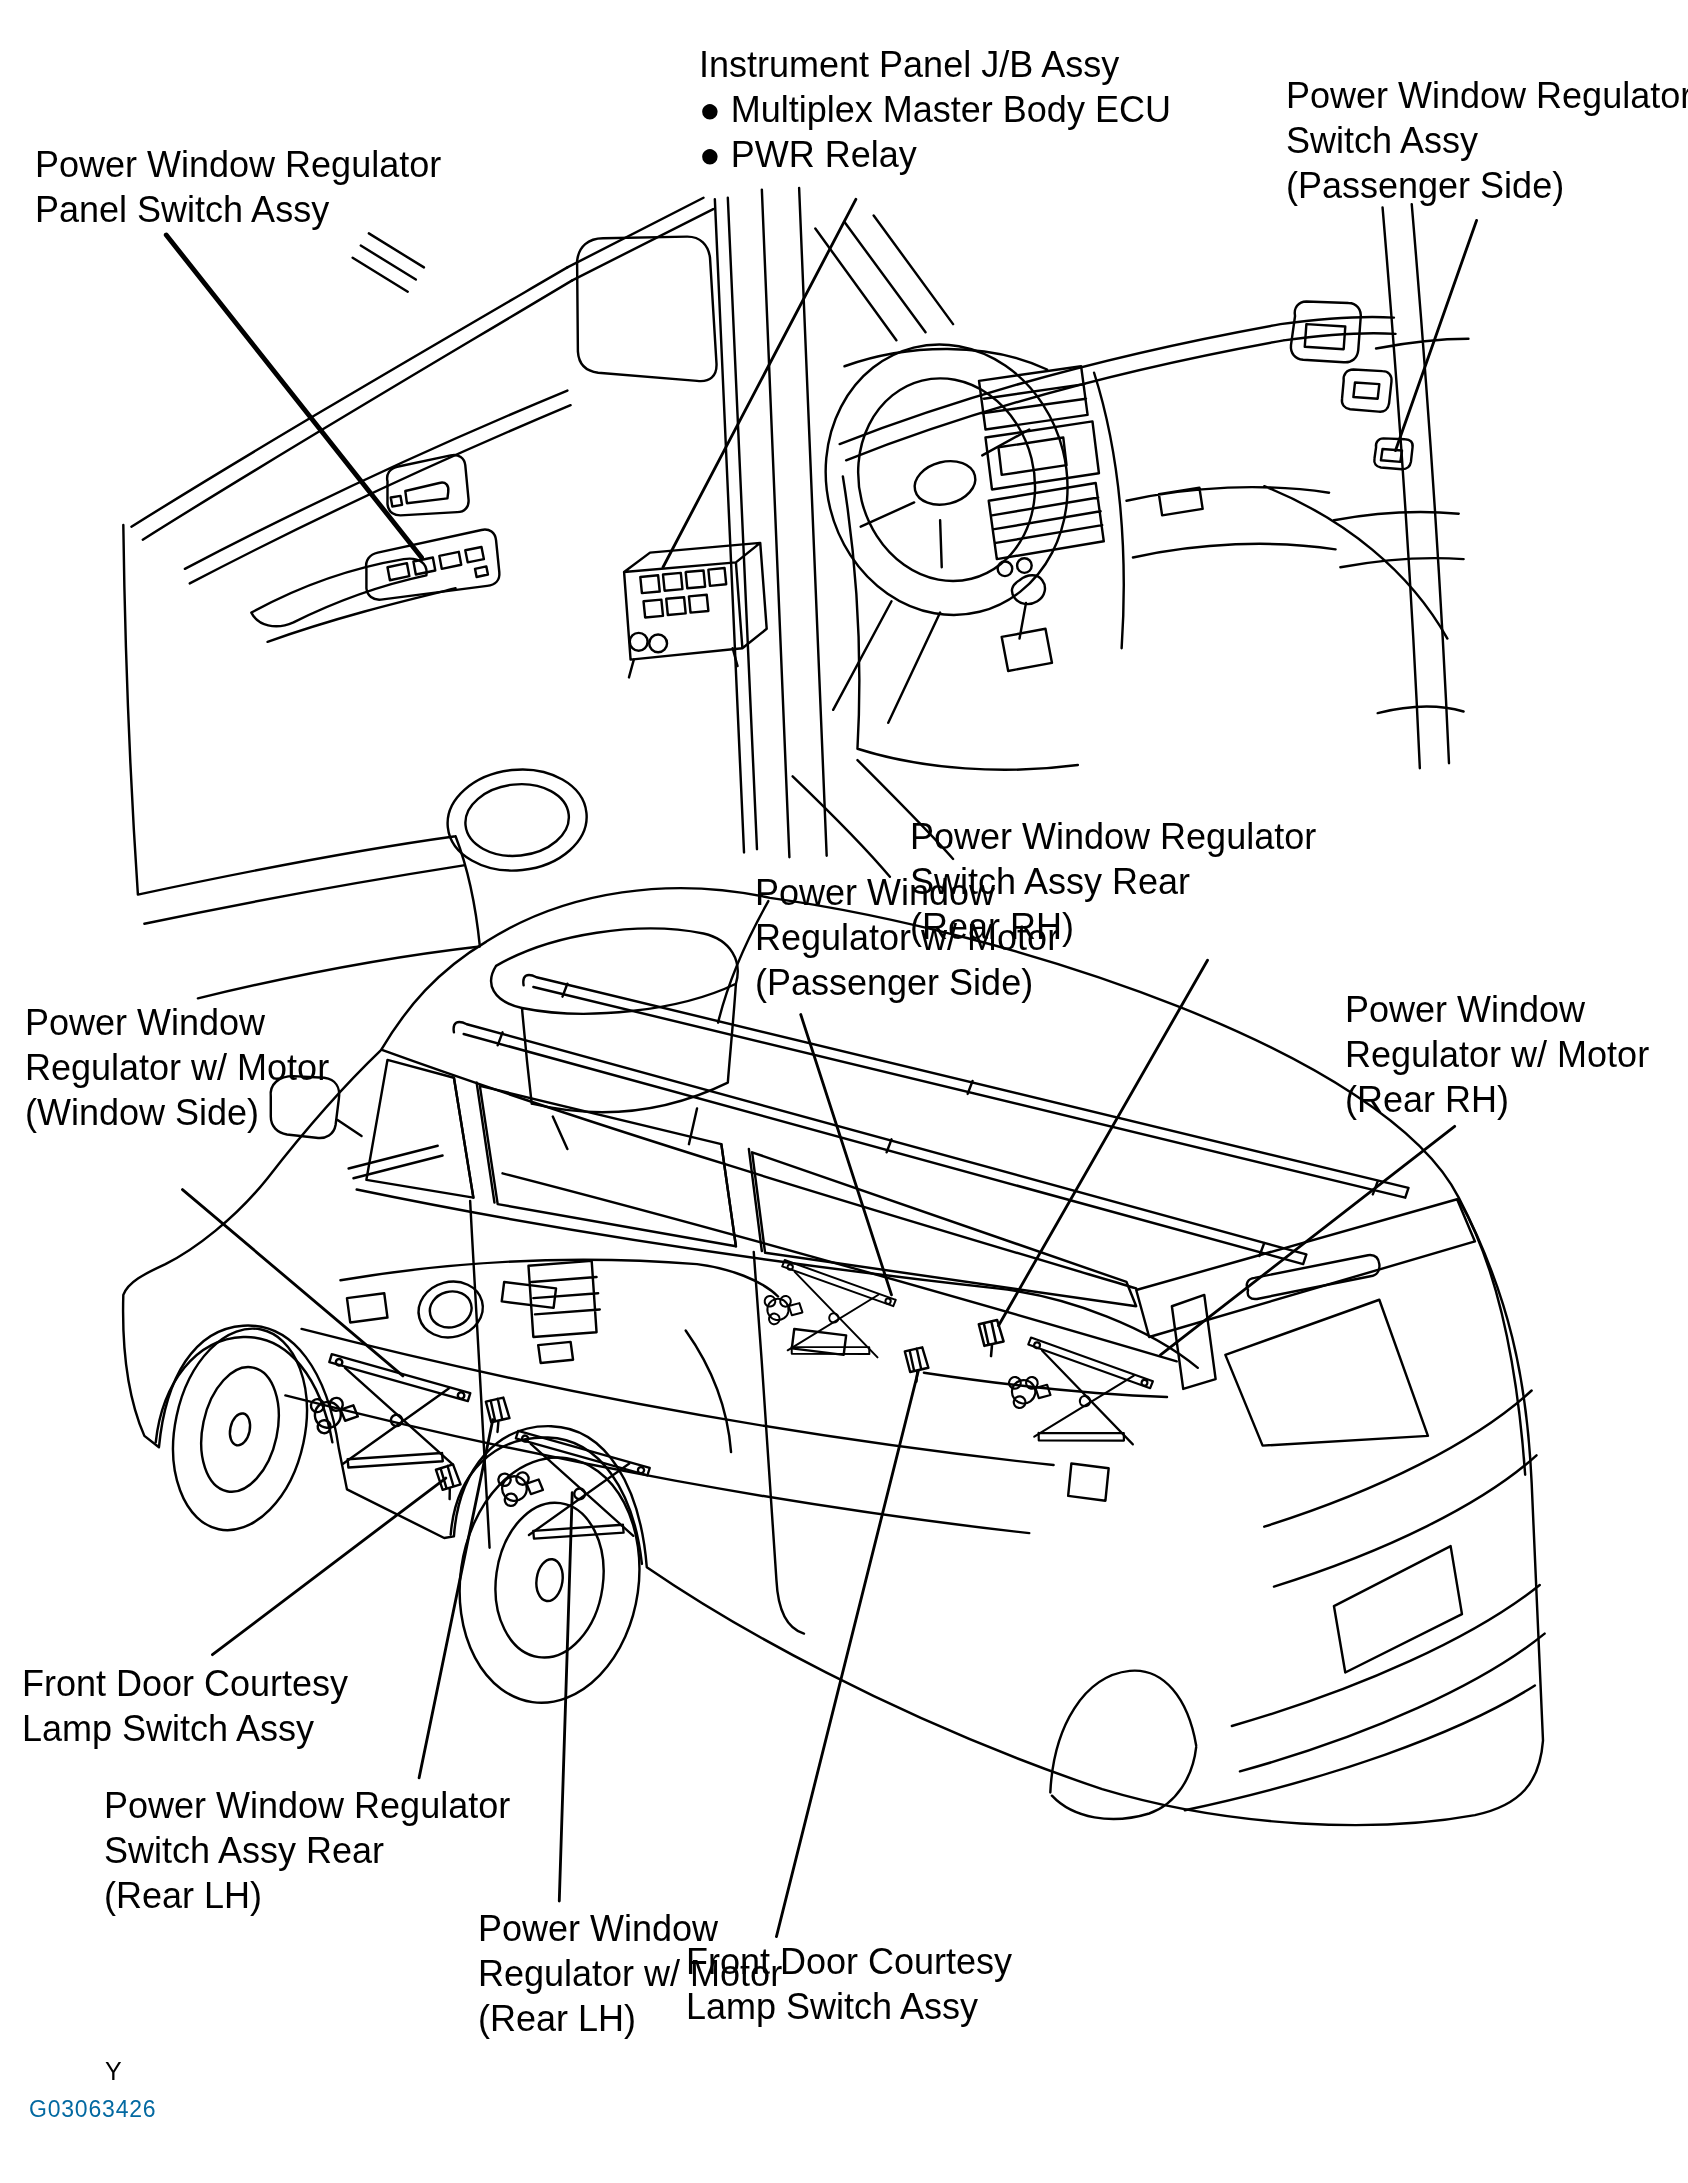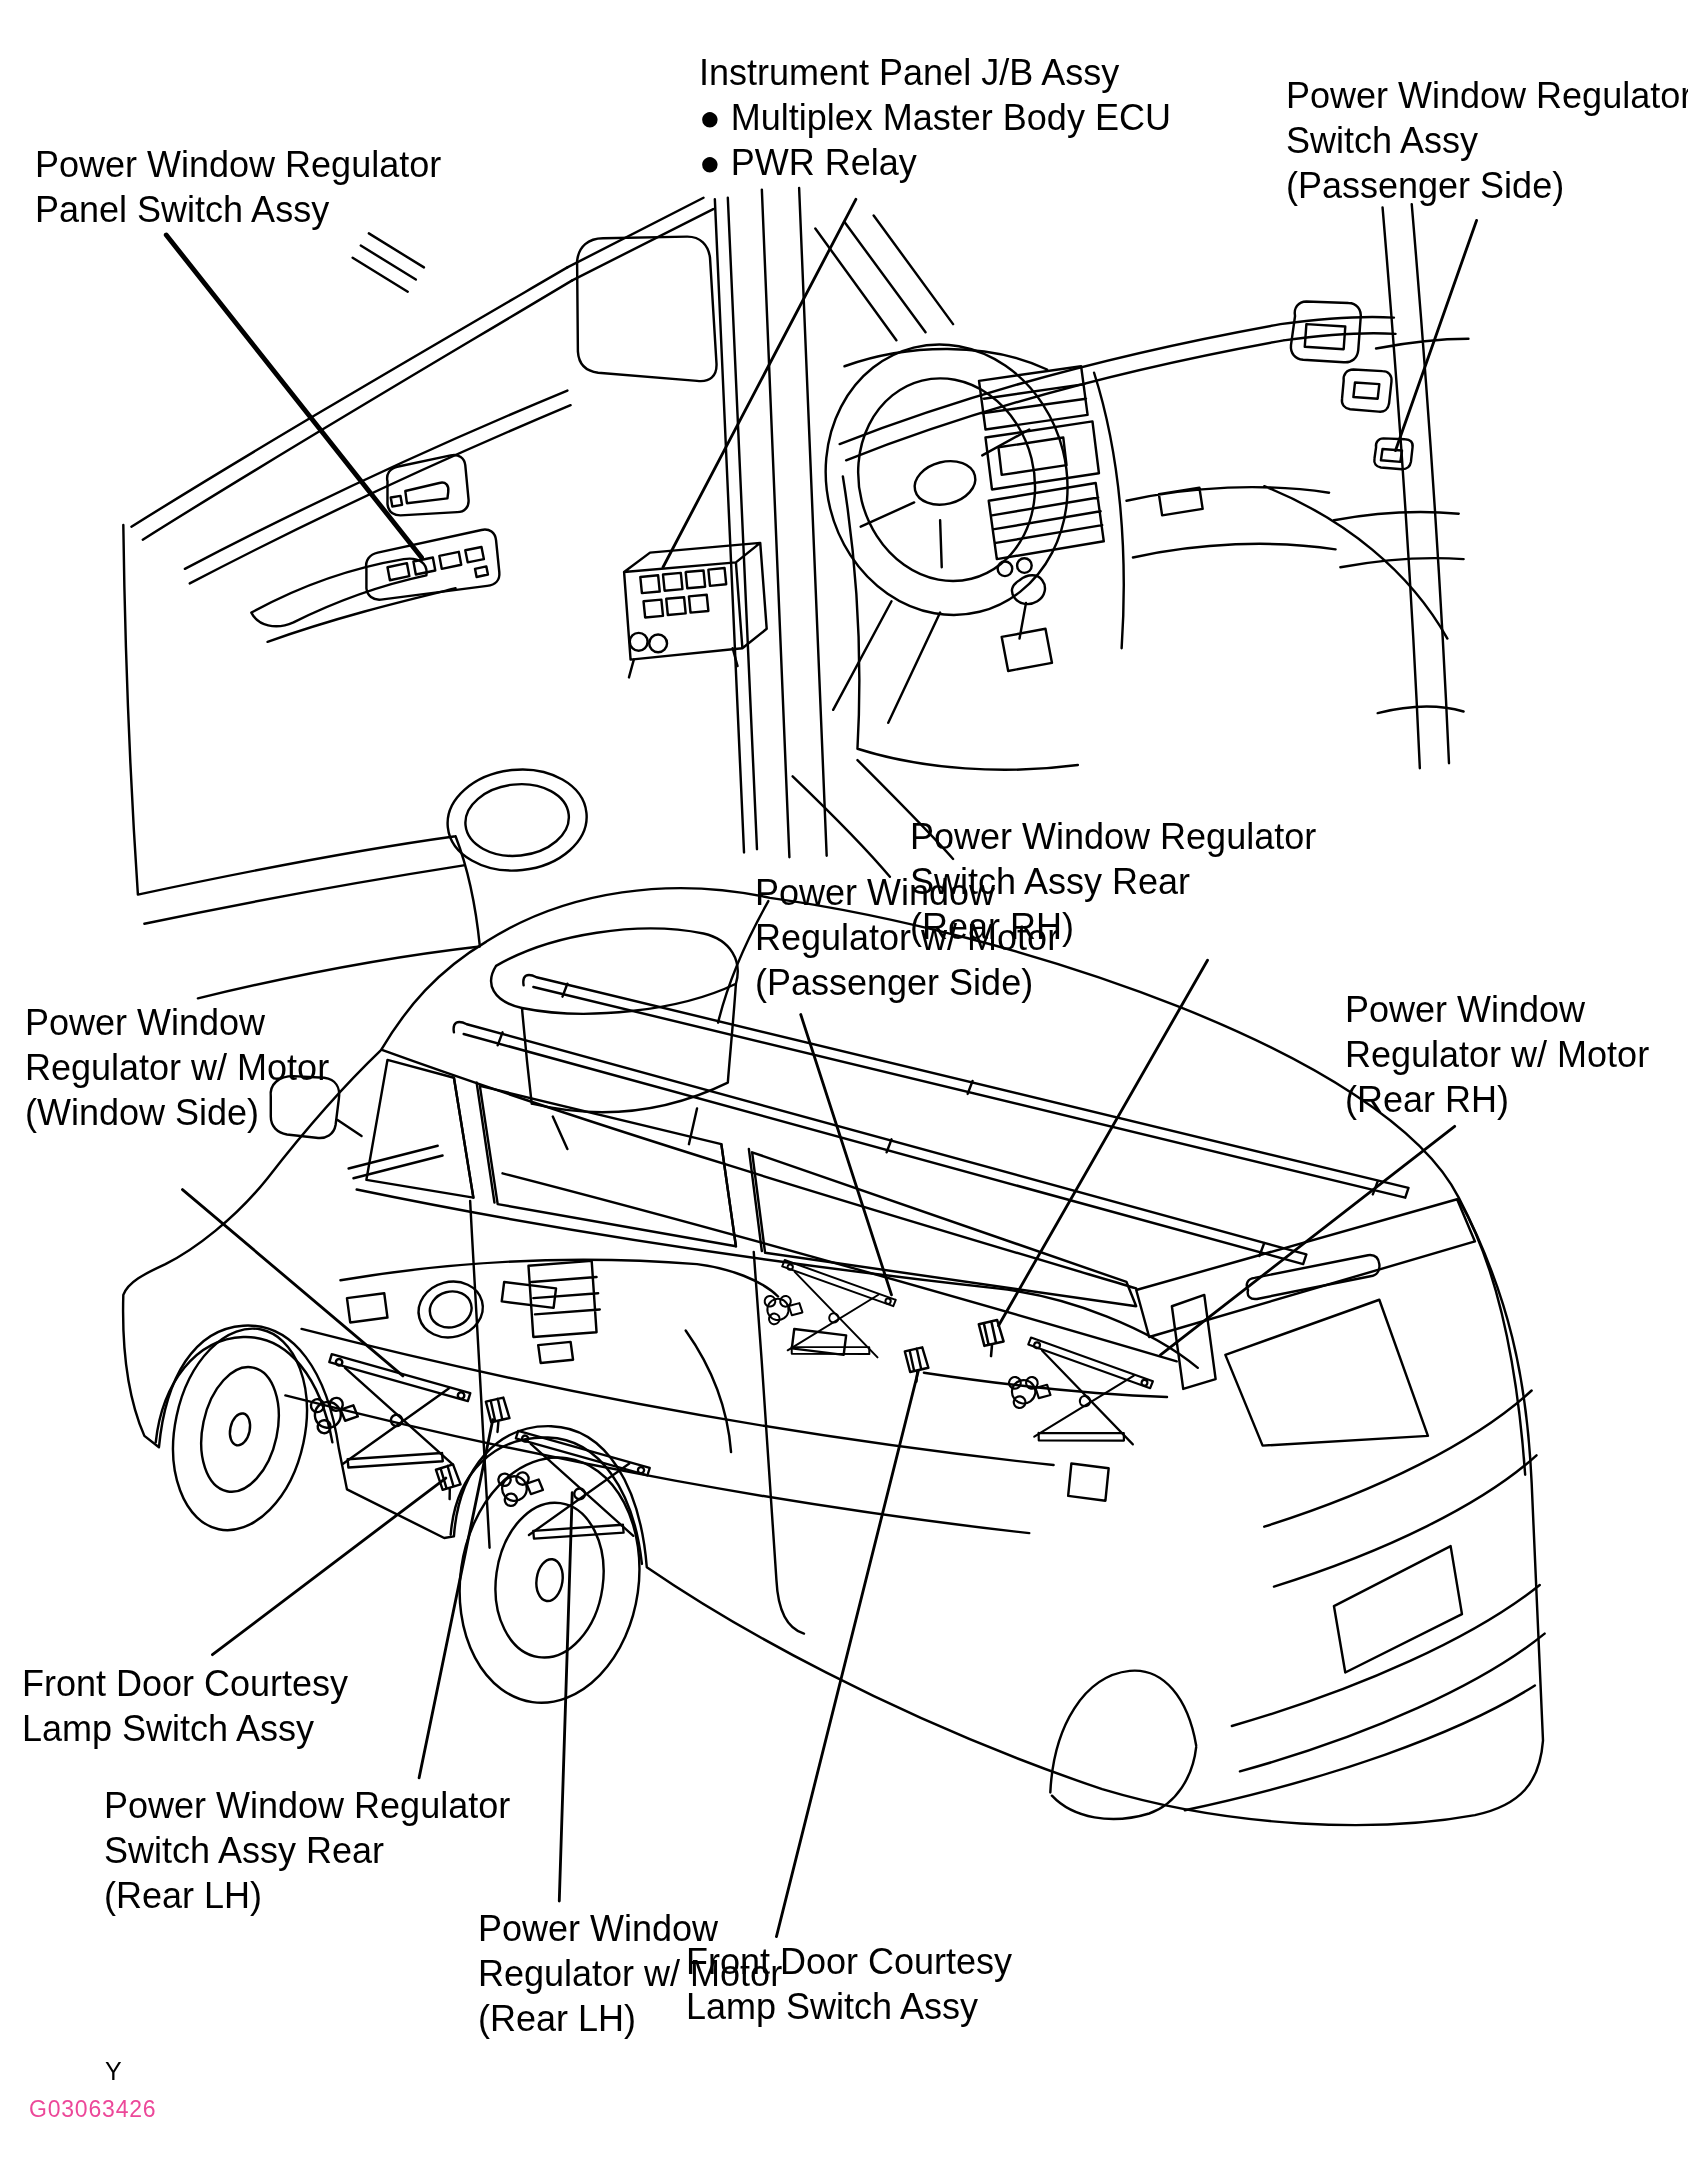--- a/index.html
+++ b/index.html
@@ -2,21 +2,21 @@
 <html style="font-size:13px"><head>
 <meta charset="utf-8">
 <style>
   html,body{margin:0;padding:0;background:#ffffff;}
   body{width:1689px;height:2183px;position:relative;font-family:"Liberation Sans","DejaVu Sans",sans-serif;}
   #stage{position:absolute;left:0;top:0;width:1689px;height:2183px;overflow:hidden;background:#fff;}
   svg.art{position:absolute;left:0;top:0;}
   .lbl{position:absolute;color:#000;font-size:36px;line-height:45px;white-space:nowrap;letter-spacing:0px;}
   .lbl .ln{height:45px;}
   .marker-y{position:absolute;font-size:25px;color:#000;}
-  .figure-id{position:absolute;font-size:23px;color:#ec4899;letter-spacing:0.8px;}
+  .figure-id{position:absolute;font-size:23px;color:#0369a1;letter-spacing:0.8px;}
 </style>
 </head>
 <body>
 
 <div id="stage">
 
 <svg class="art" width="1689" height="2183" viewBox="0 0 2084 2694" fill="none" stroke="#000" stroke-width="3" stroke-linecap="round" stroke-linejoin="round">
 
   <defs>
 
@@ -206,21 +206,21 @@
     <path d="M 690,2346 L 706,1842"></path>
     <path d="M 958,2390 L 1133,1692"></path>
   </g>
 </svg>
 
 <div class="lbl" style="left:35px;top:142px">
   <div class="ln">Power Window Regulator</div>
   <div class="ln">Panel Switch Assy</div>
 </div>
 
-<div class="lbl" style="left:699px;top:50px">
+<div class="lbl" style="left:699px;top:42px">
   <div class="ln">Instrument Panel J/B Assy</div>
   <div class="ln">● Multiplex Master Body ECU</div>
   <div class="ln">● PWR Relay</div>
 </div>
 
 <div class="lbl" style="left:1286px;top:73px">
   <div class="ln">Power Window Regulator</div>
   <div class="ln">Switch Assy</div>
   <div class="ln">(Passenger Side)</div>
 </div>

